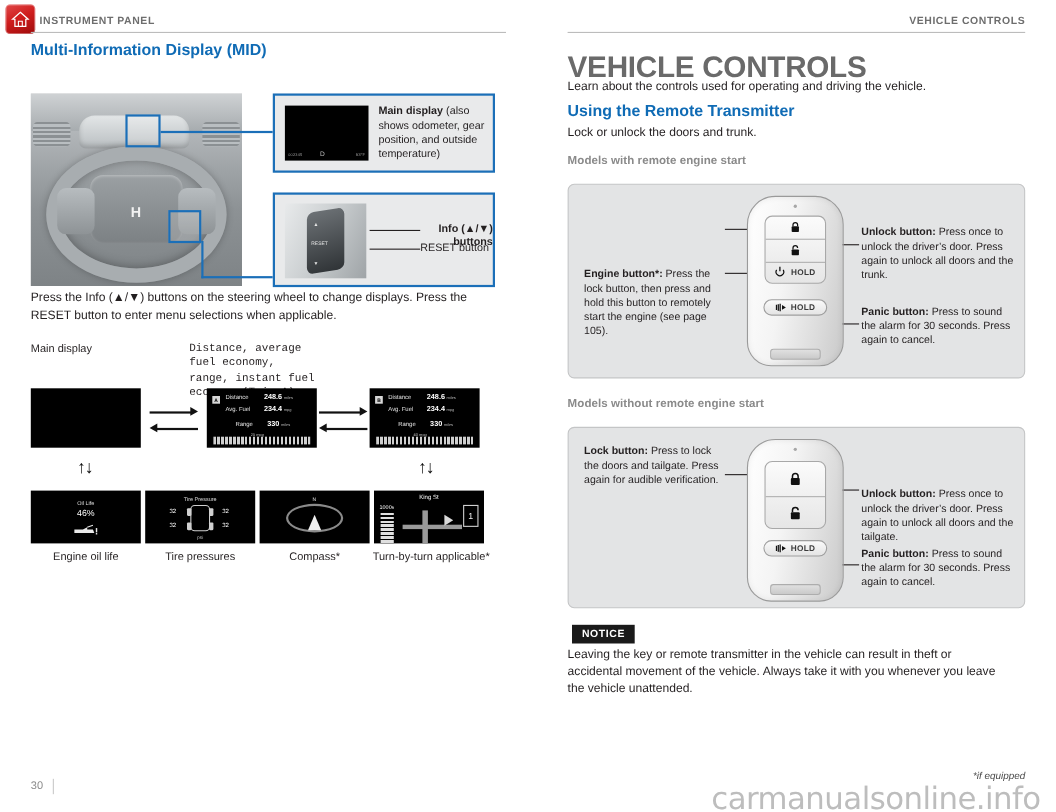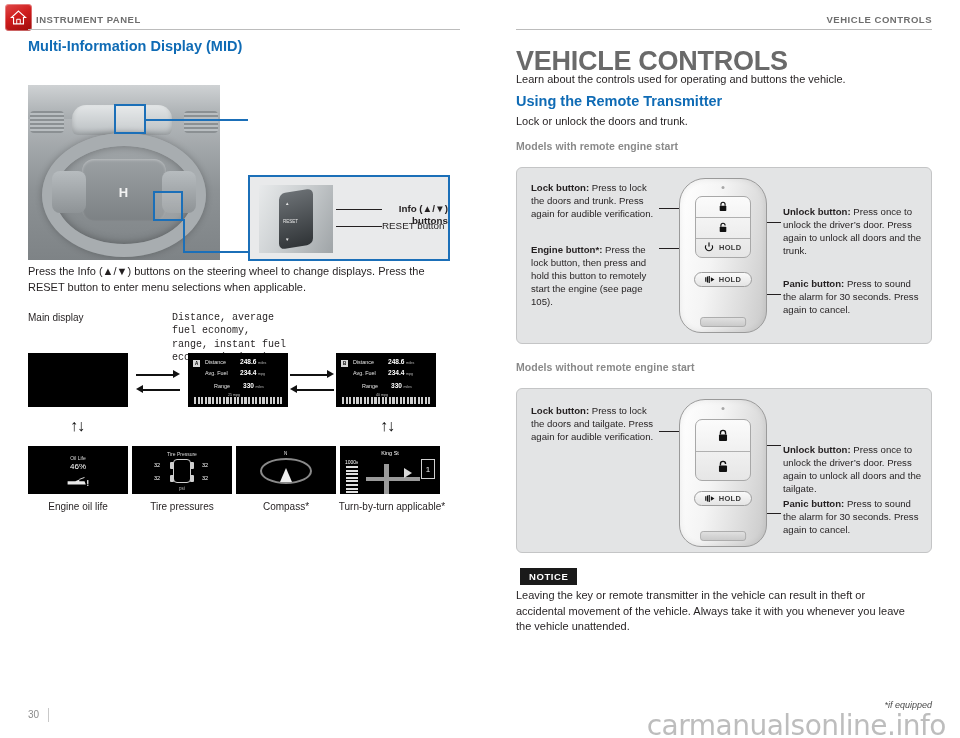--- a/index.html
+++ b/index.html
@@ -298,20 +298,30 @@
         <div class="spoke-r"></div>
       <div class="logo">H</div>
     </div>
     <div class="callout-box-hi hi-top"></div>
     <div class="callout-box-hi hi-bot"></div>
 
     <div class="conn" style="left:118px; top:119px; width:102px; height:2px;"></div>
     <div class="conn" style="left:155px; top:219px; width:2px; height:34px;"></div>
     <div class="conn" style="left:155px; top:251px; width:65px; height:2px;"></div>
 
+    <div class="cbox cbox-1">
+      <div class="mid-screen cb1-screen">
+        <span class="od">002345</span>
+        <span class="gear">D</span>
+        <span class="temp">63°F</span>
+      </div>
+      <div class="txt">
+        <b>Main display</b><span> (also shows odometer, gear position, and outside temperature)</span>
+      </div>
+    </div>
 
     <div class="cbox cbox-2">
       <div class="cb2-photo">
         <div class="pad"></div>
         <div class="lbl" style="left:26px;top:16px;">▲</div>
         <div class="lbl" style="left:24px;top:34px;">RESET</div>
         <div class="lbl" style="left:26px;top:52px;">▼</div>
       </div>
       <div class="leader" style="left:86px; top:32px; width:46px;"></div>
       <div class="leader" style="left:86px; top:49px; width:46px;"></div>
@@ -417,30 +427,27 @@
 
     <div class="cap" style="position:absolute;left:0px;top:500px;width:100px;text-align:center;">Engine oil life</div>
     <div class="cap" style="position:absolute;left:104px;top:500px;width:100px;text-align:center;">Tire pressures</div>
     <div class="cap" style="position:absolute;left:208px;top:500px;width:100px;text-align:center;">Compass*</div>
     <div class="cap" style="position:absolute;left:306px;top:500px;width:116px;text-align:center;">Turn-by-turn applicable*</div>
   </div>
 
   <div class="col-right">
 
     <h1 class="chapter" style="position:absolute;left:0;top:36px;">VEHICLE CONTROLS</h1>
-    <p class="body" style="position:absolute;left:0;top:72px;width:410px;">Learn about the controls used for operating and buttons the vehicle.</p>
+    <p class="body" style="position:absolute;left:0;top:72px;width:410px;">Learn about the controls used for operating and driving the vehicle.</p>
     <h2 class="blue" style="position:absolute;left:0;top:93px;">Using the Remote Transmitter</h2>
     <p class="body" style="position:absolute;left:0;top:114px;width:410px;">Lock or unlock the doors and trunk.</p>
     <div class="models-label" style="position:absolute;left:0;top:140px;">Models with remote engine start</div>
 
     <div class="panel panel-1">
 
-      <div class="ptxt" style="left:14px; top:14px; width:128px;">
-        <b>Lock button:</b><span> Press to lock the doors and trunk. Press again for audible verification.</span>
-      </div>
       <div class="ptxt" style="left:14px; top:76px; width:128px;">
         <b>Engine button*:</b><span> Press the lock button, then press and hold this button to remotely start the engine (see page 105).</span>
       </div>
       <div class="ptxt" style="left:266px; top:38px; width:142px;">
         <b>Unlock button:</b><span> Press once to unlock the driver’s door. Press again to unlock all doors and the trunk.</span>
       </div>
       <div class="ptxt" style="left:266px; top:110px; width:142px;">
         <b>Panic button:</b><span> Press to sound the alarm for 30 seconds. Press again to cancel.</span>
       </div>
 

